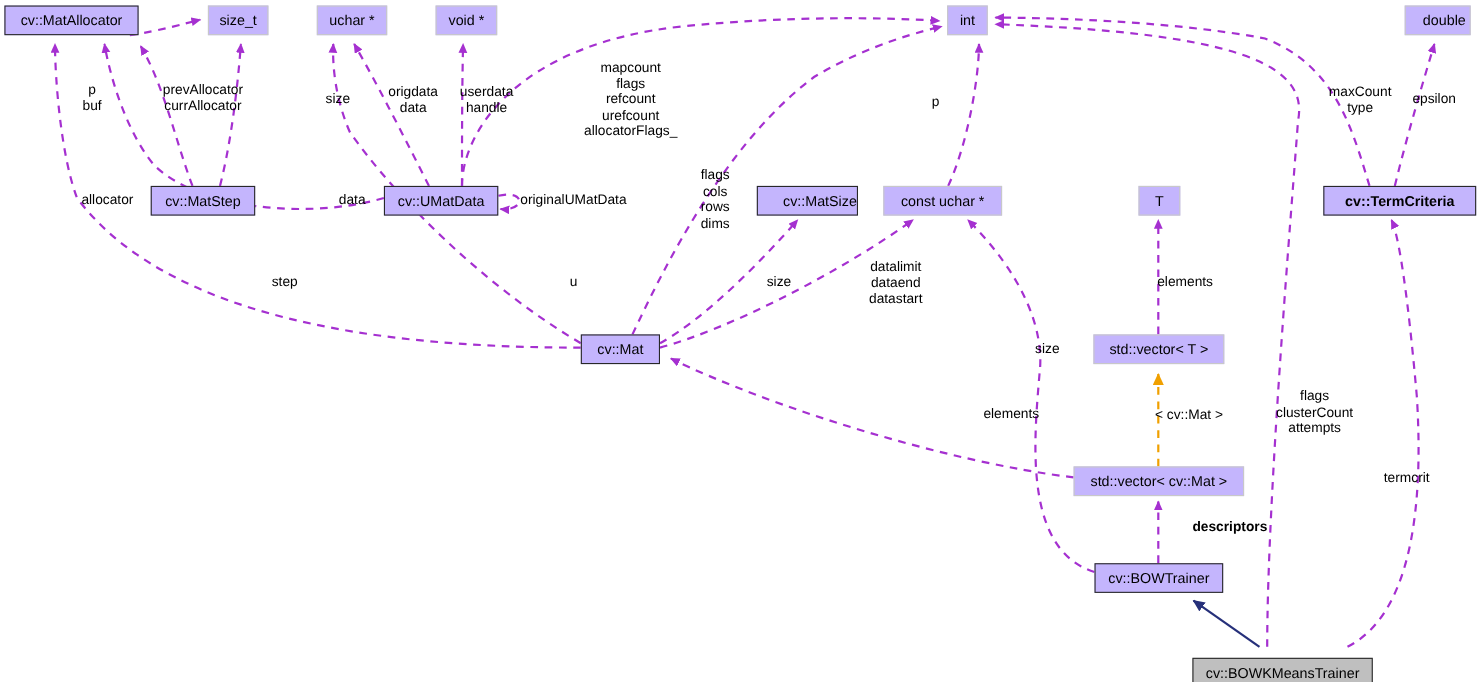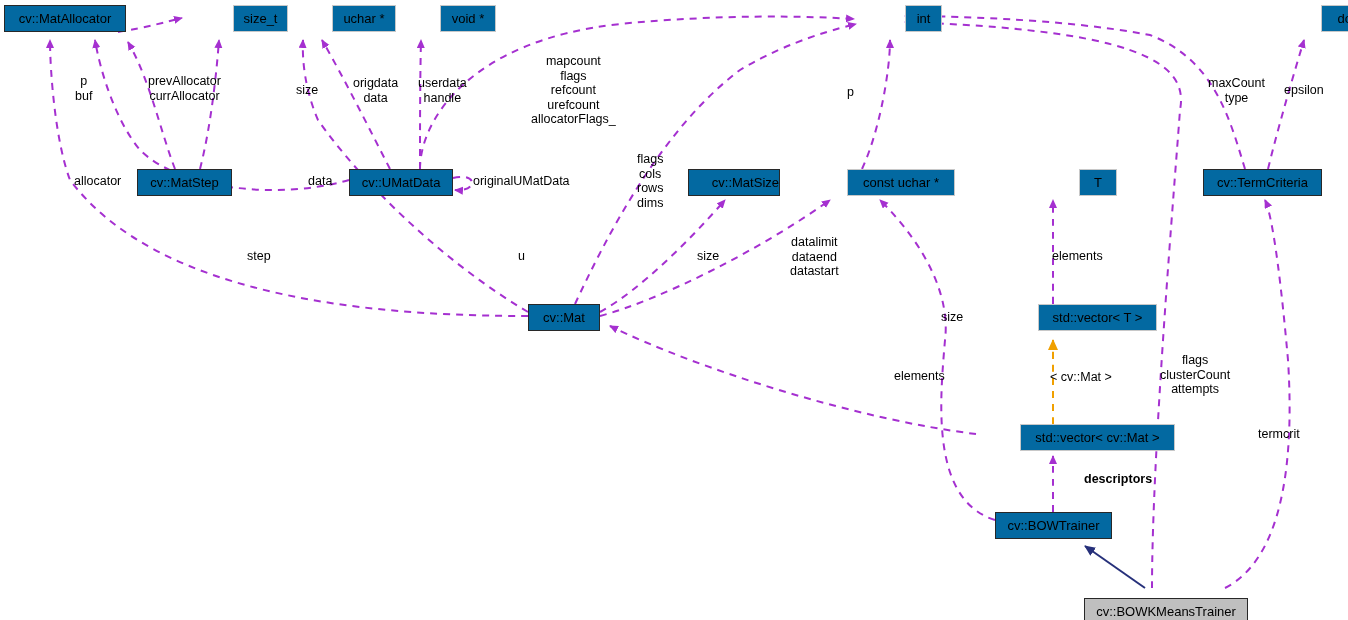--- a/index.html
+++ b/index.html
@@ -23,25 +23,24 @@
   }
   .node-box {
     position: absolute;
     box-sizing: border-box;
     display: flex;
     align-items: center;
     justify-content: center;
     font-size: 13px;
     color: #000000;
     white-space: nowrap;
-    background: #0369a1;
+    background: #c4b5fd;
   }
   .node-box.weak {
     border: 1px solid #c8c8c8;
-    margin-left: 44px;
   }
   .node-box.strong {
     border: 1.6px solid #282828;
   }
   .node-box.highlight {
     border: 1.6px solid #282828;
     background: #bfbfbf;
   }
   .edge-label {
     position: absolute;
@@ -154,21 +153,21 @@
       </div>
       <div class="node-box strong" style="left: 688px; top: 169px; width: 92px; height: 27px; justify-content: flex-end;">
         <span>cv::MatSize</span>
       </div>
       <div class="node-box weak" style="left: 803px; top: 169px; width: 108px; height: 27px;">
         <span>const uchar *</span>
       </div>
       <div class="node-box weak" style="left: 1035px; top: 169px; width: 38px; height: 27px;">
         <span>T</span>
       </div>
-      <div class="node-box strong" style="left: 1203px; top: 169px; width: 119px; height: 27px;">
+      <div class="node-box strong" style="left: 1203px; top: 169px; width: 139px; height: 27px; font-weight: bold;">
         <span>cv::TermCriteria</span>
       </div>
       <div class="node-box strong" style="left: 528px; top: 304px; width: 72px; height: 27px;">
         <span>cv::Mat</span>
       </div>
       <div class="node-box weak" style="left: 994px; top: 304px; width: 119px; height: 27px;">
         <span>std::vector&lt; T &gt;</span>
       </div>
       <div class="node-box weak" style="left: 976px; top: 424px; width: 155px; height: 27px;">
         <span>std::vector&lt; cv::Mat &gt;</span>

